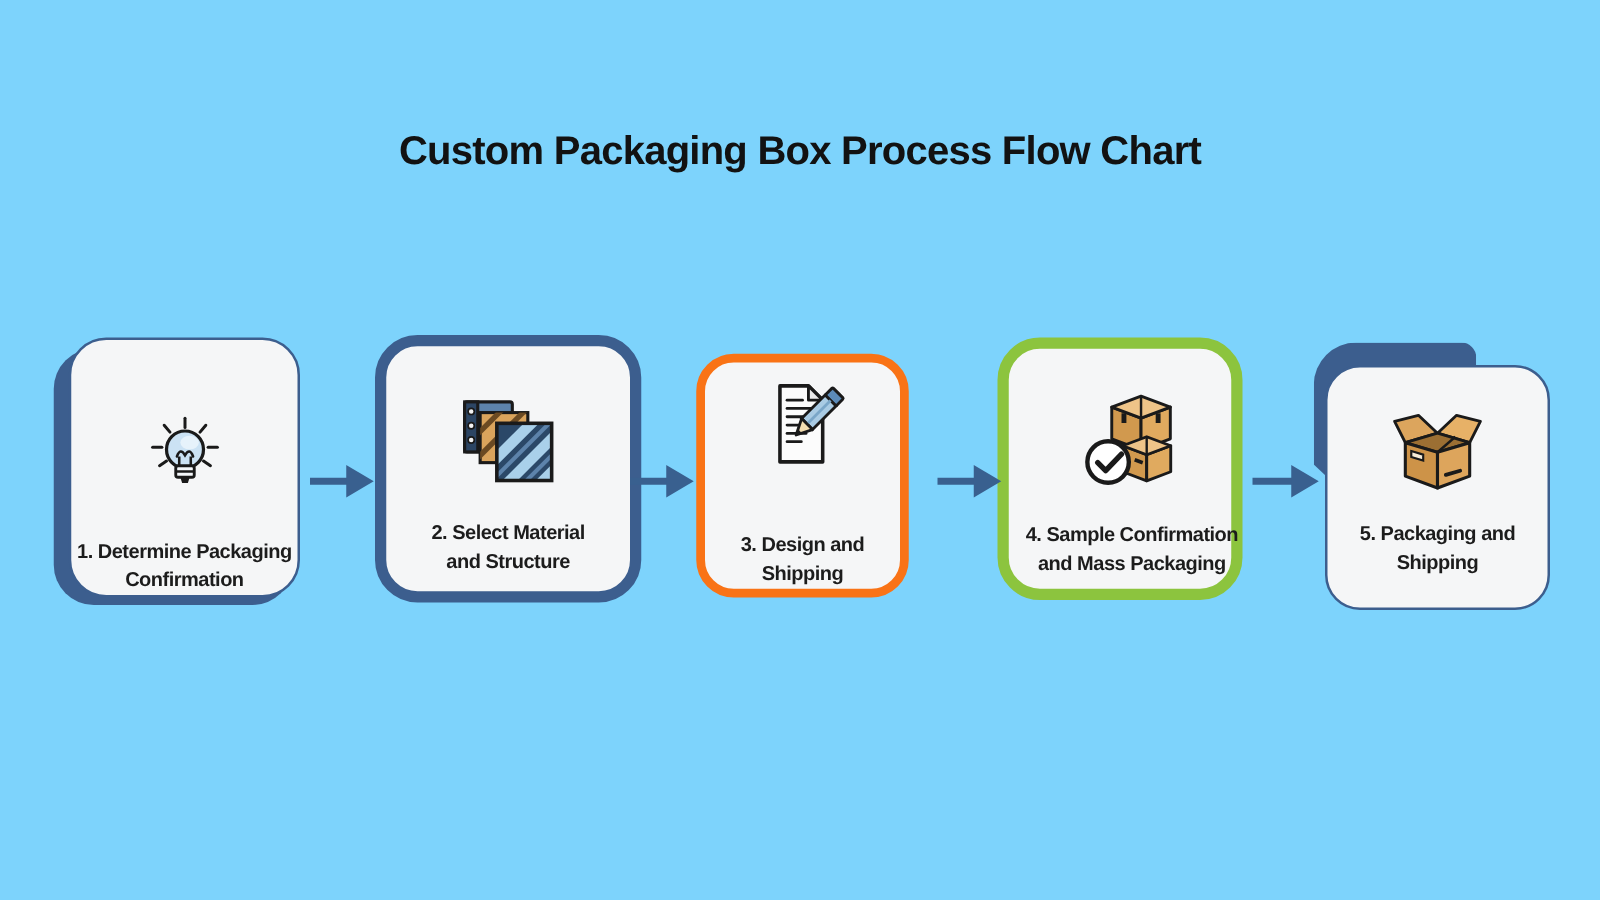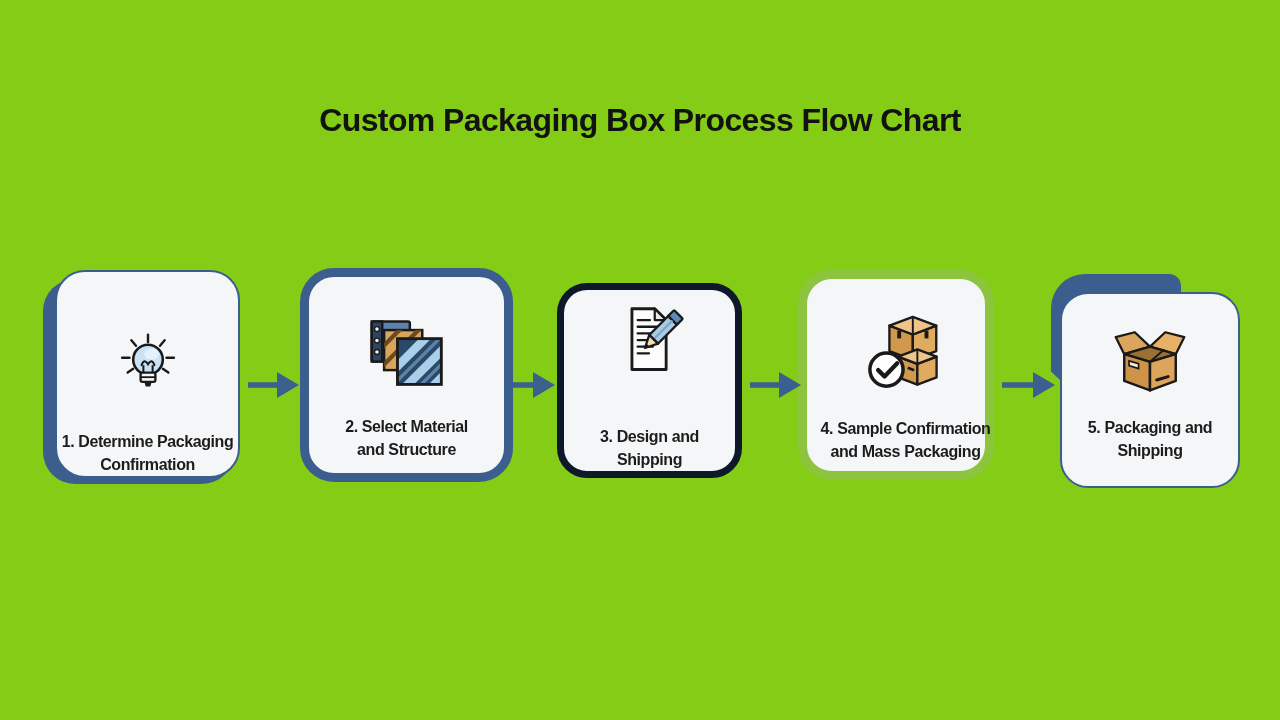--- a/index.html
+++ b/index.html
@@ -1,18 +1,18 @@
 <!DOCTYPE html>
 <html><head>
 <meta charset="utf-8">
 <style>
   * { margin: 0; padding: 0; box-sizing: border-box; }
   html, body { width: 1280px; height: 720px; overflow: hidden; }
   body { font-family: "Liberation Sans", sans-serif; background: #fdfdfd; }
-  .canvas { position: relative; width: 1280px; height: 720px; background: #84cc16; }
+  .canvas { position: relative; width: 1280px; height: 720px; background: #7dd3fc; }
 
   .page-title {
     position: absolute; top: 102px; left: 0; width: 100%;
     text-align: center; font-size: 32px; font-weight: 700;
     color: #121212; letter-spacing: -0.6px;
   }
 
   .backing { position: absolute; background: #3c5e8e; }
   .backing-1 { left: 43px; top: 279px; width: 191px; height: 205px; border-radius: 32px; }
   .backing-5 {
@@ -20,21 +20,21 @@
     border-radius: 34px 12px 0 0;
     clip-path: polygon(0 0, 100% 0, 100% 100%, 20% 100%, 0 80%);
   }
 
   .step-box {
     position: absolute; background: #f5f6f7;
     display: flex; flex-direction: column; align-items: center;
   }
   .box-1 { left: 55px;  top: 270px; width: 185px; height: 208px; border: 2.5px solid #3c5e8e; border-radius: 30px; justify-content: flex-end; }
   .box-2 { left: 300px; top: 268px; width: 213px; height: 214px; border: 9px solid #3c5e8e;  border-radius: 34px; }
-  .box-3 { left: 557px; top: 283px; width: 185px; height: 195px; border: 7px solid #0f172a;  border-radius: 30px; gap: 39px; }
+  .box-3 { left: 557px; top: 283px; width: 170px; height: 195px; border: 7px solid #f97316;  border-radius: 30px; gap: 39px; }
   .box-4 { left: 798px; top: 270px; width: 196px; height: 210px; border: 9px solid #8cc43e;  border-radius: 34px; padding-left: 19px; }
   .box-5 { left: 1060px; top: 292px; width: 180px; height: 196px; border: 2.5px solid #3c5e8e; border-radius: 28px; }
 
   .icon-wrap { height: 118px; margin-top: 16px; display: flex; align-items: center; justify-content: center; }
   .box-3 .icon-wrap { height: 106px; margin-top: 10px; }
   .box-5 .icon-wrap { height: 108px; margin-top: 10px; }
 
   .step-label {
     text-align: center; font-weight: 700; font-size: 16px;
     letter-spacing: -0.4px; line-height: 1.45; color: #1c1c1c; margin-top: 4px;

